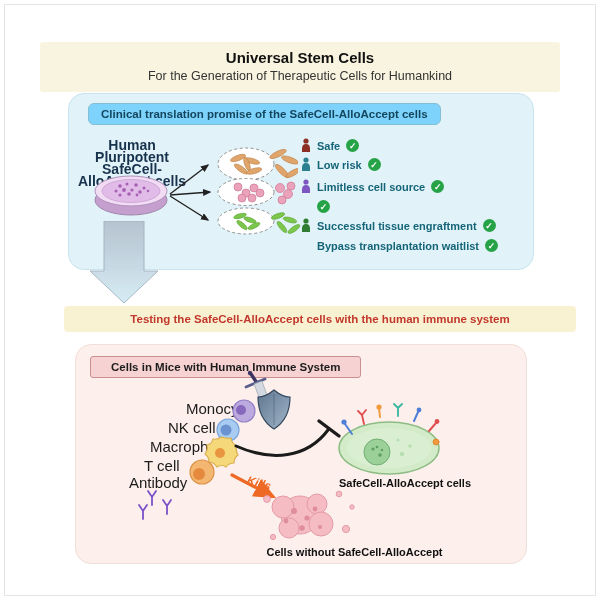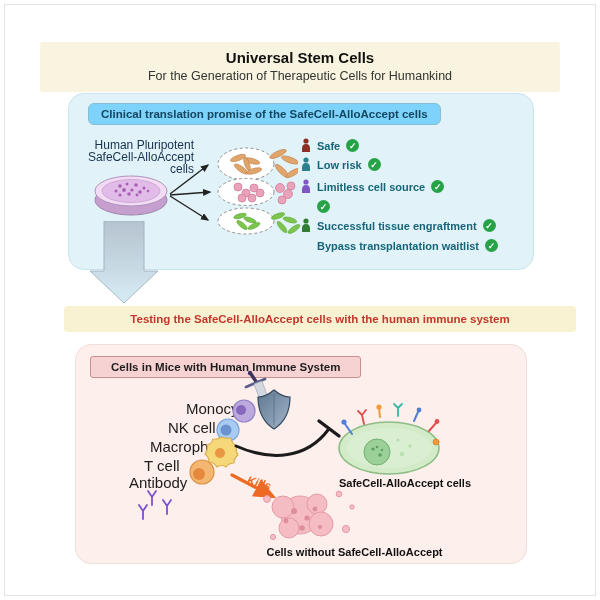--- a/index.html
+++ b/index.html
@@ -10,21 +10,21 @@
 
   
   .header-banner{left:40px;top:26px;width:520px;height:50px;background:#f8f4df;border-radius:3px;text-align:center;margin-top:16px;}
   .fig-title{margin-top:7px;font-size:15px;font-weight:bold;color:#111;}
   .fig-subtitle{margin-top:3px;font-size:12.5px;color:#333;}
 
   
   .panel1{left:68px;top:93px;width:464px;height:175px;background:#e1f2f8;border:1px solid #c8e4ee;border-radius:16px;}
   .panel1-badge{left:88px;top:103px;padding:4px 12px;background:#7dd3fc;border:1px solid #84bfd4;border-radius:6px;
                 font-size:11.5px;font-weight:bold;color:#14465e;white-space:nowrap;}
-  .source-label{left:70px;top:139px;width:124px;text-align:right;font-size:12px;font-weight:normal;color:#17324c;line-height:12px;}
+  .source-label{left:70px;top:139px;width:124px;text-align:center;font-size:14px;font-weight:bold;color:#17324c;line-height:12px;}
 
   .benefit-row{position:absolute;left:300px;display:flex;align-items:flex-end;gap:6px;height:16px;}
   .person{width:11px;display:flex;justify-content:center;}
   .benefit-label{font-size:11px;font-weight:700;color:#156579;white-space:nowrap;}
   .check{width:13px;height:13px;border-radius:50%;background:#27a347;color:#fff;font-size:9px;font-weight:bold;
          display:flex;align-items:center;justify-content:center;flex:0 0 13px;}
 
   
   .testing-banner{left:64px;top:306px;width:512px;height:26px;background:#f9f2d2;border-radius:4px;
                   text-align:center;line-height:26px;font-size:11.5px;font-weight:bold;color:#c2382c;}

